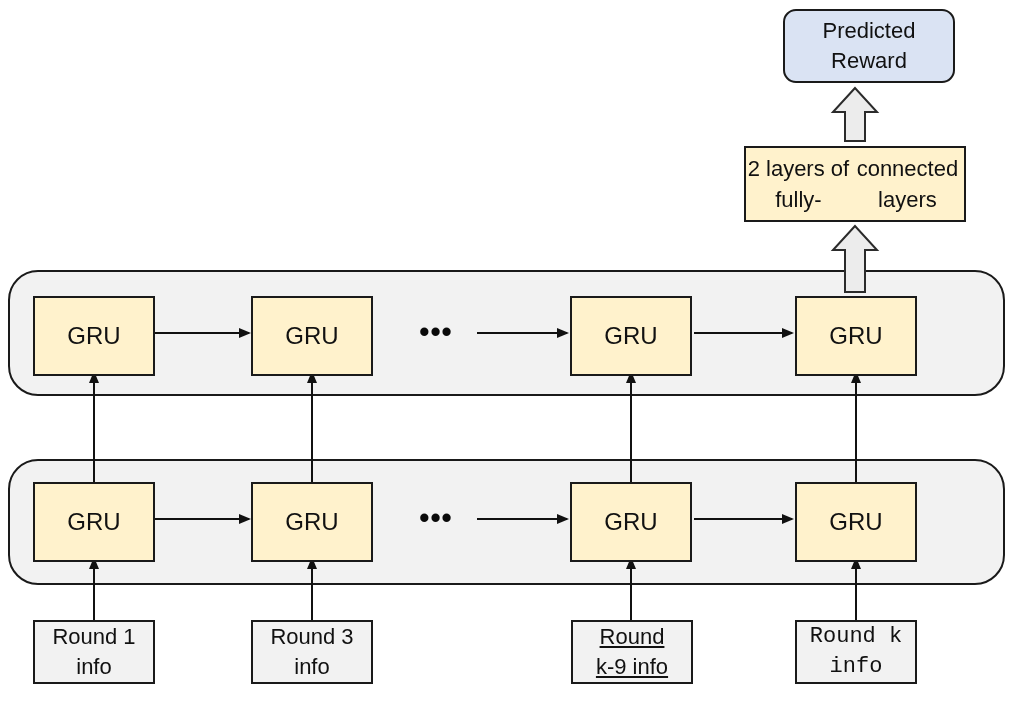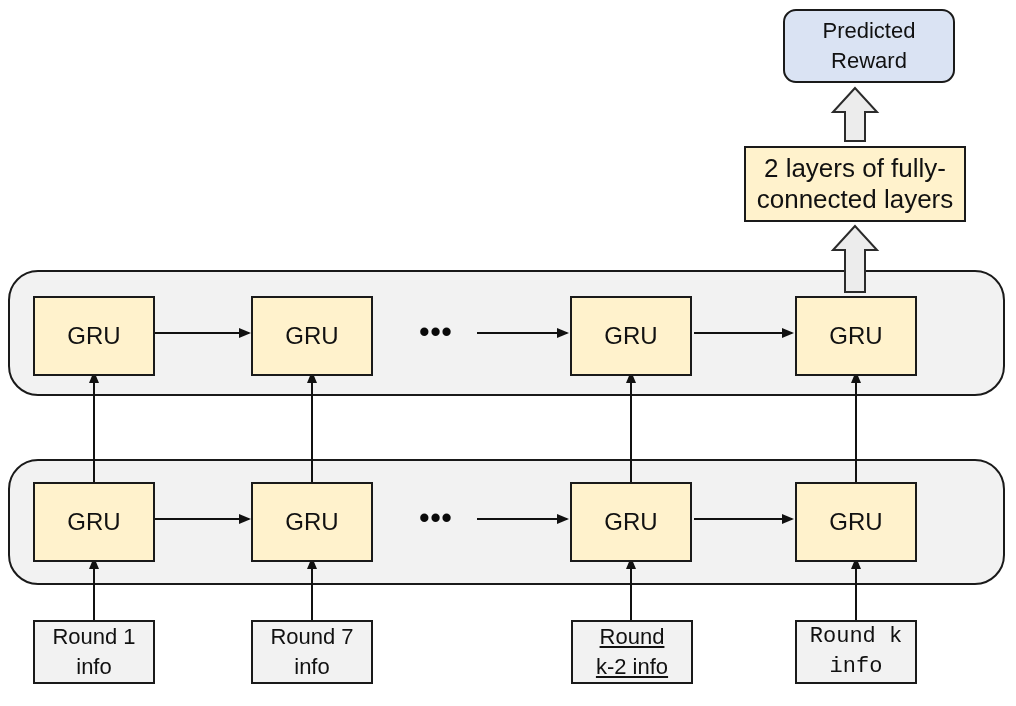--- a/index.html
+++ b/index.html
@@ -88,25 +88,25 @@
   .fc-box {
     position: absolute;
     left: 744px;
     top: 146px;
     width: 222px;
     height: 76px;
     background: var(--gru-fill);
     border: 2px solid var(--border-color);
     box-sizing: border-box;
     display: flex;
-    flex-direction: column;
-    align-items: center;
-    justify-content: center;
-    text-align: center;
-    font-size: 26px;
+    flex-direction: row;
+    align-items: center;
+    justify-content: center;
+    text-align: center;
+    font-size: 22px;
     line-height: 31px;
     z-index: 3;
   }
 
   .predicted-box {
     position: absolute;
     left: 783px;
     top: 9px;
     width: 172px;
     height: 74px;
@@ -211,26 +211,26 @@
   </div>
 
   <div class="ellipsis" id="ellipsis-top">•••</div>
   <div class="ellipsis" id="ellipsis-bottom">•••</div>
 
   <div class="input-box ix1">
     <span>Round 1</span>
     <span>info</span>
   </div>
   <div class="input-box ix2">
-    <span>Round 7</span>
+    <span>Round 3</span>
     <span>info</span>
   </div>
   <div class="input-box ix3">
     <span>Round</span>
-    <span>k-2 info</span>
+    <span>k-9 info</span>
   </div>
   <div class="input-box ix4">
     <span>Round k</span>
     <span>info</span>
   </div>
 
   <div class="fc-box">
     <span>2 layers of fully-</span>
     <span>connected layers</span>
   </div>

